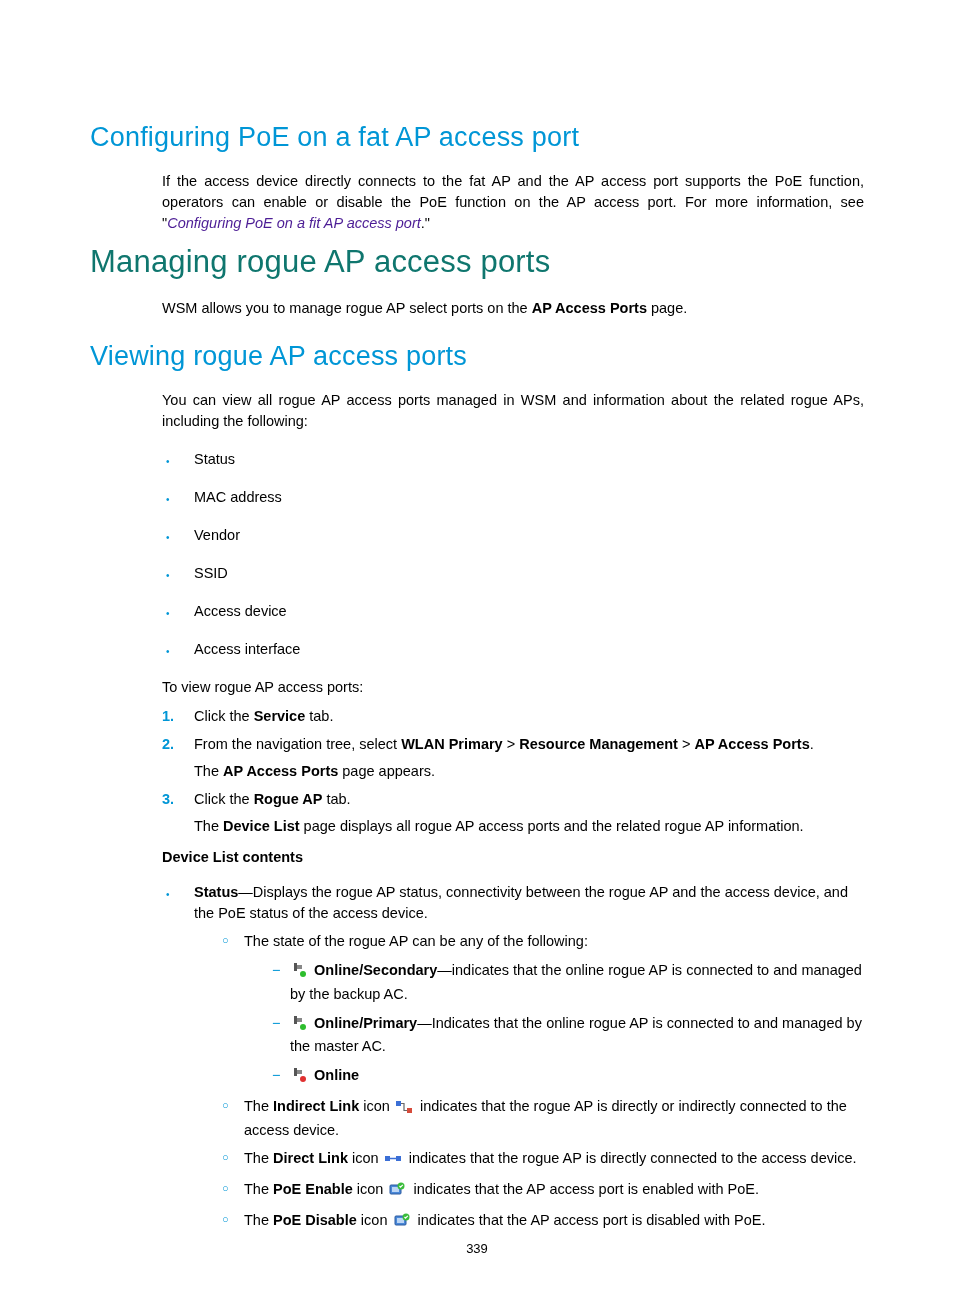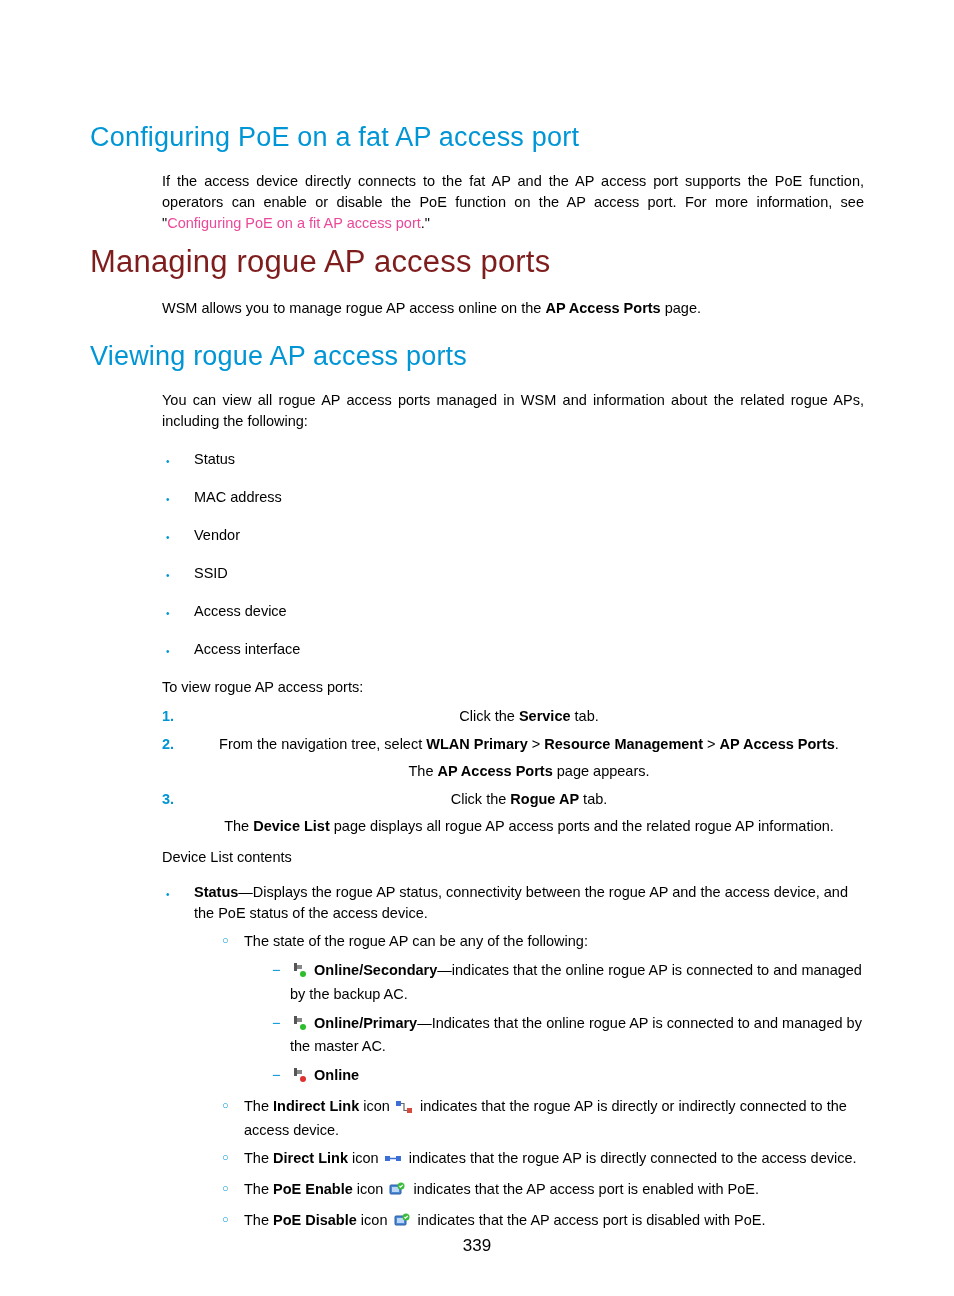--- a/index.html
+++ b/index.html
@@ -13,21 +13,21 @@
   .page {
     width: 954px;
     min-height: 1296px;
     padding: 100px 90px 40px 90px;
     box-sizing: border-box;
     position: relative;
   }
   h1 {
     font-family: "Futura", "Century Gothic", Arial, sans-serif;
     font-weight: 400;
-    color: #7f1d1d;
+    color: #0f766e;
     font-size: 31px;
     margin: 10px 0 18px 0;
     letter-spacing: 0.2px;
   }
   h2 {
     font-family: "Futura", "Century Gothic", Arial, sans-serif;
     font-weight: 400;
     color: #0096d6;
     font-size: 27px;
     margin: 22px 0 18px 0;
@@ -35,22 +35,23 @@
   }
   .body-block {
     margin-left: 72px;
   }
   p {
     margin: 6px 0;
     line-height: 1.45;
     text-align: justify;
   }
   a.link {
-    color: #ec4899;
+    color: #4c1d95;
     text-decoration: none;
+    font-style: italic;
   }
   ul.bullets {
     list-style: none;
     padding: 0;
     margin: 8px 0 8px 0;
   }
   ul.bullets > li {
     position: relative;
     padding-left: 32px;
     margin: 17px 0;
@@ -69,36 +70,35 @@
     list-style: none;
     counter-reset: step;
     padding: 0;
     margin: 8px 0;
   }
   ol.steps > li {
     position: relative;
     padding-left: 32px;
     margin: 7px 0;
     line-height: 1.45;
-    text-align: center;
   }
   ol.steps > li::before {
     counter-increment: step;
     content: counter(step) ".";
     position: absolute;
     left: 0;
     top: 0;
     color: #0096d6;
     font-weight: bold;
   }
   .sub {
     margin-top: 6px;
   }
   .subheading {
-    font-weight: normal;
+    font-weight: bold;
     margin: 12px 0 6px 0;
     font-size: 14.5px;
   }
   ul.circle {
     list-style: none;
     padding: 0;
     margin: 6px 0 6px 28px;
   }
   ul.circle > li {
     position: relative;
@@ -136,41 +136,41 @@
     display: inline-block;
     vertical-align: -2px;
     margin: 0 4px 0 2px;
   }
   .footer {
     position: absolute;
     bottom: 40px;
     left: 0;
     width: 100%;
     text-align: center;
-    font-size: 17px;
+    font-size: 13px;
     color: #000;
   }
   b { font-weight: bold; }
 </style>
 </head>
 <body>
 
 <div class="page">
 
   <h2>Configuring PoE on a fat AP access port</h2>
   <div class="body-block">
     <p>
       <span>If the access device directly connects to the fat AP and the AP access port supports the PoE function, operators can enable or disable the PoE function on the AP access port. For more information, see "</span><a class="link">Configuring PoE on a fit AP access port</a><span>."</span>
     </p>
   </div>
 
   <h1>Managing rogue AP access ports</h1>
   <div class="body-block">
     <p>
-      <span>WSM allows you to manage rogue AP access online on the </span><b>AP Access Ports</b><span> page.</span>
+      <span>WSM allows you to manage rogue AP select ports on the </span><b>AP Access Ports</b><span> page.</span>
     </p>
   </div>
 
   <h2>Viewing rogue AP access ports</h2>
   <div class="body-block">
     <p>You can view all rogue AP access ports managed in WSM and information about the related rogue APs, including the following:</p>
 
     <ul class="bullets">
       <li>Status</li>
       <li>MAC address</li>

